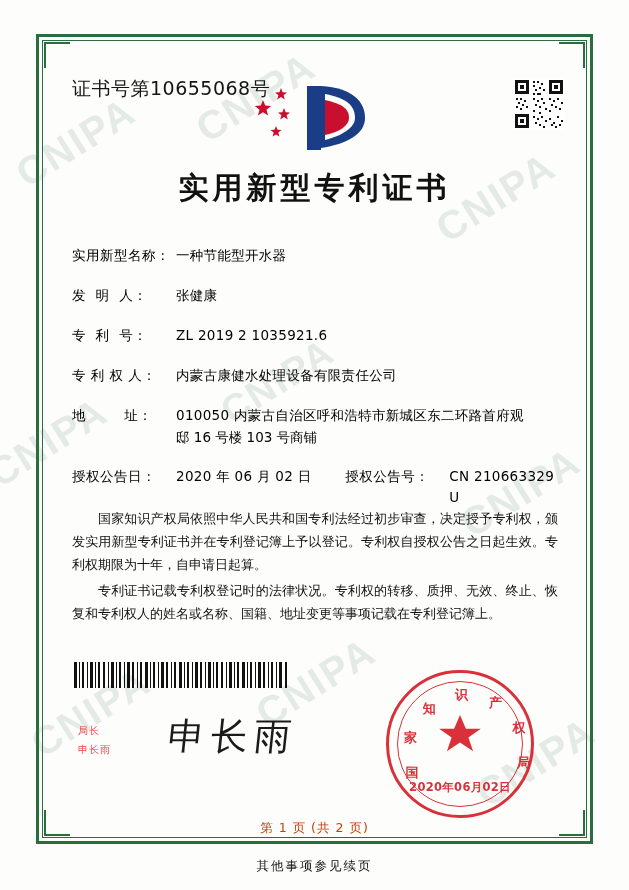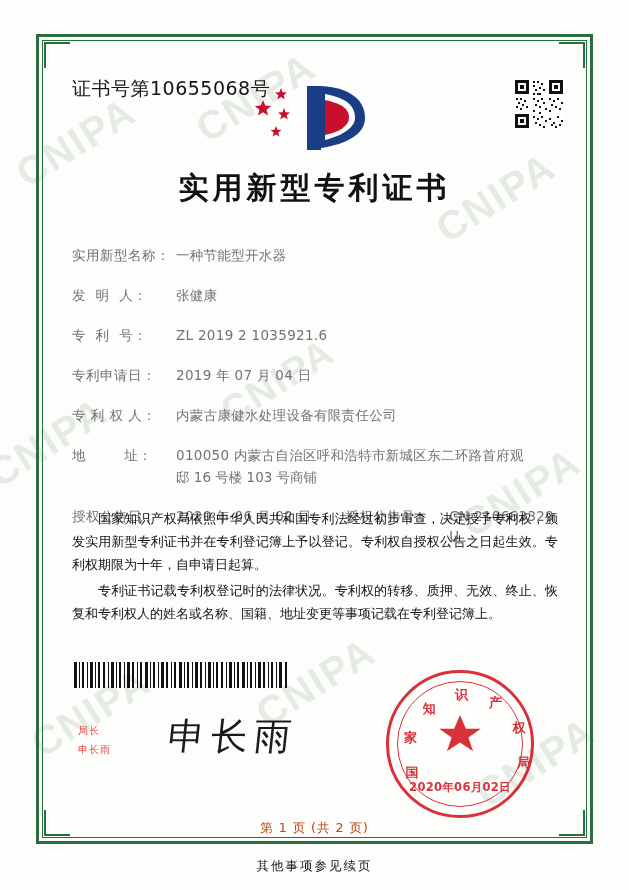--- a/index.html
+++ b/index.html
@@ -106,21 +106,21 @@
     color: #111;
   }
 
   
   .fields {
     position: absolute;
     left: 72px;
     top: 245px;
     width: 484px;
     font-size: 13.5px;
-    color: #737373;
+    color: #000000;
   }
   .row {
     display: flex;
     align-items: flex-start;
     margin-bottom: 19px;
     line-height: 1.55;
   }
   .label {
     width: 104px;
     flex: none;
@@ -363,24 +363,20 @@
     <div class="row">
       <div class="label">发  明  人：</div>
       <div class="value">张健康</div>
     </div>
 
     <div class="row">
       <div class="label">专  利  号：</div>
       <div class="value">ZL 2019 2 1035921.6</div>
     </div>
 
-    <div class="row">
-      <div class="label">专利申请日：</div>
-      <div class="value">2019 年 07 月 04 日</div>
-    </div>
 
     <div class="row">
       <div class="label">专 利 权 人：</div>
       <div class="value">内蒙古康健水处理设备有限责任公司</div>
     </div>
 
     <div class="row addr">
       <div class="label">地        址：</div>
       <div class="value">010050  内蒙古自治区呼和浩特市新城区东二环路首府观</div>
     </div>

